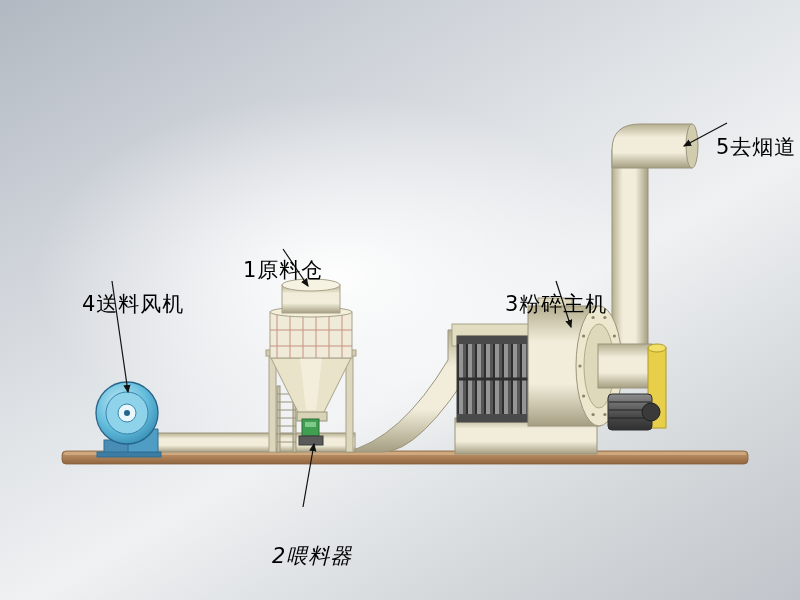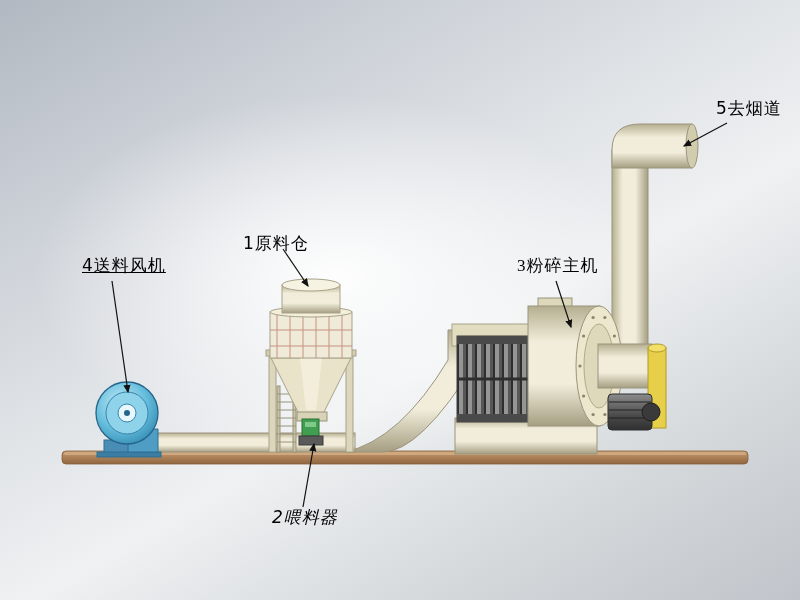--- a/index.html
+++ b/index.html
@@ -8,31 +8,32 @@
     width:800px;height:600px;
     overflow:hidden;
     font-family:"DejaVu Sans", sans-serif;
     background:
       radial-gradient(ellipse 430px 260px at 42% 46%, rgba(255,255,255,0.95), rgba(255,255,255,0) 70%),
       linear-gradient(150deg,#b2b8c1 0%,#c9ced5 20%,#e3e6e9 45%,#eff1f2 58%,#d4d8db 80%,#c1c5cb 100%);
   }
   .stage svg{position:absolute;left:0;top:0;}
   .diagram-label{
     position:absolute;
-    font-size:17px;
+    font-size:21px;
     line-height:1.15;
     color:#000;
     letter-spacing:1px;
     white-space:nowrap;
     font-weight:500;
+    margin-top:36px;
   }
   .lbl-flue   {left:716px;top:99px;}
-  .lbl-crusher{left:517px;top:256px;font-family:Liberation Serif, serif;}
-  .lbl-bin    {left:243px;top:234px;}
-  .lbl-fan    {left:82px; top:256px;text-decoration:underline;}
+  .lbl-crusher{left:505px;top:256px;}
+  .lbl-bin    {left:243px;top:222px;}
+  .lbl-fan    {left:82px; top:256px;}
   .lbl-feeder {left:272px;top:508px;font-style:italic;}
 </style>
 </head>
 <body>
 
 <div class="stage">
 
   <svg width="800" height="600" viewBox="0 0 800 600">
     <defs>
       <linearGradient id="cream" x1="0" y1="0" x2="0" y2="1">

